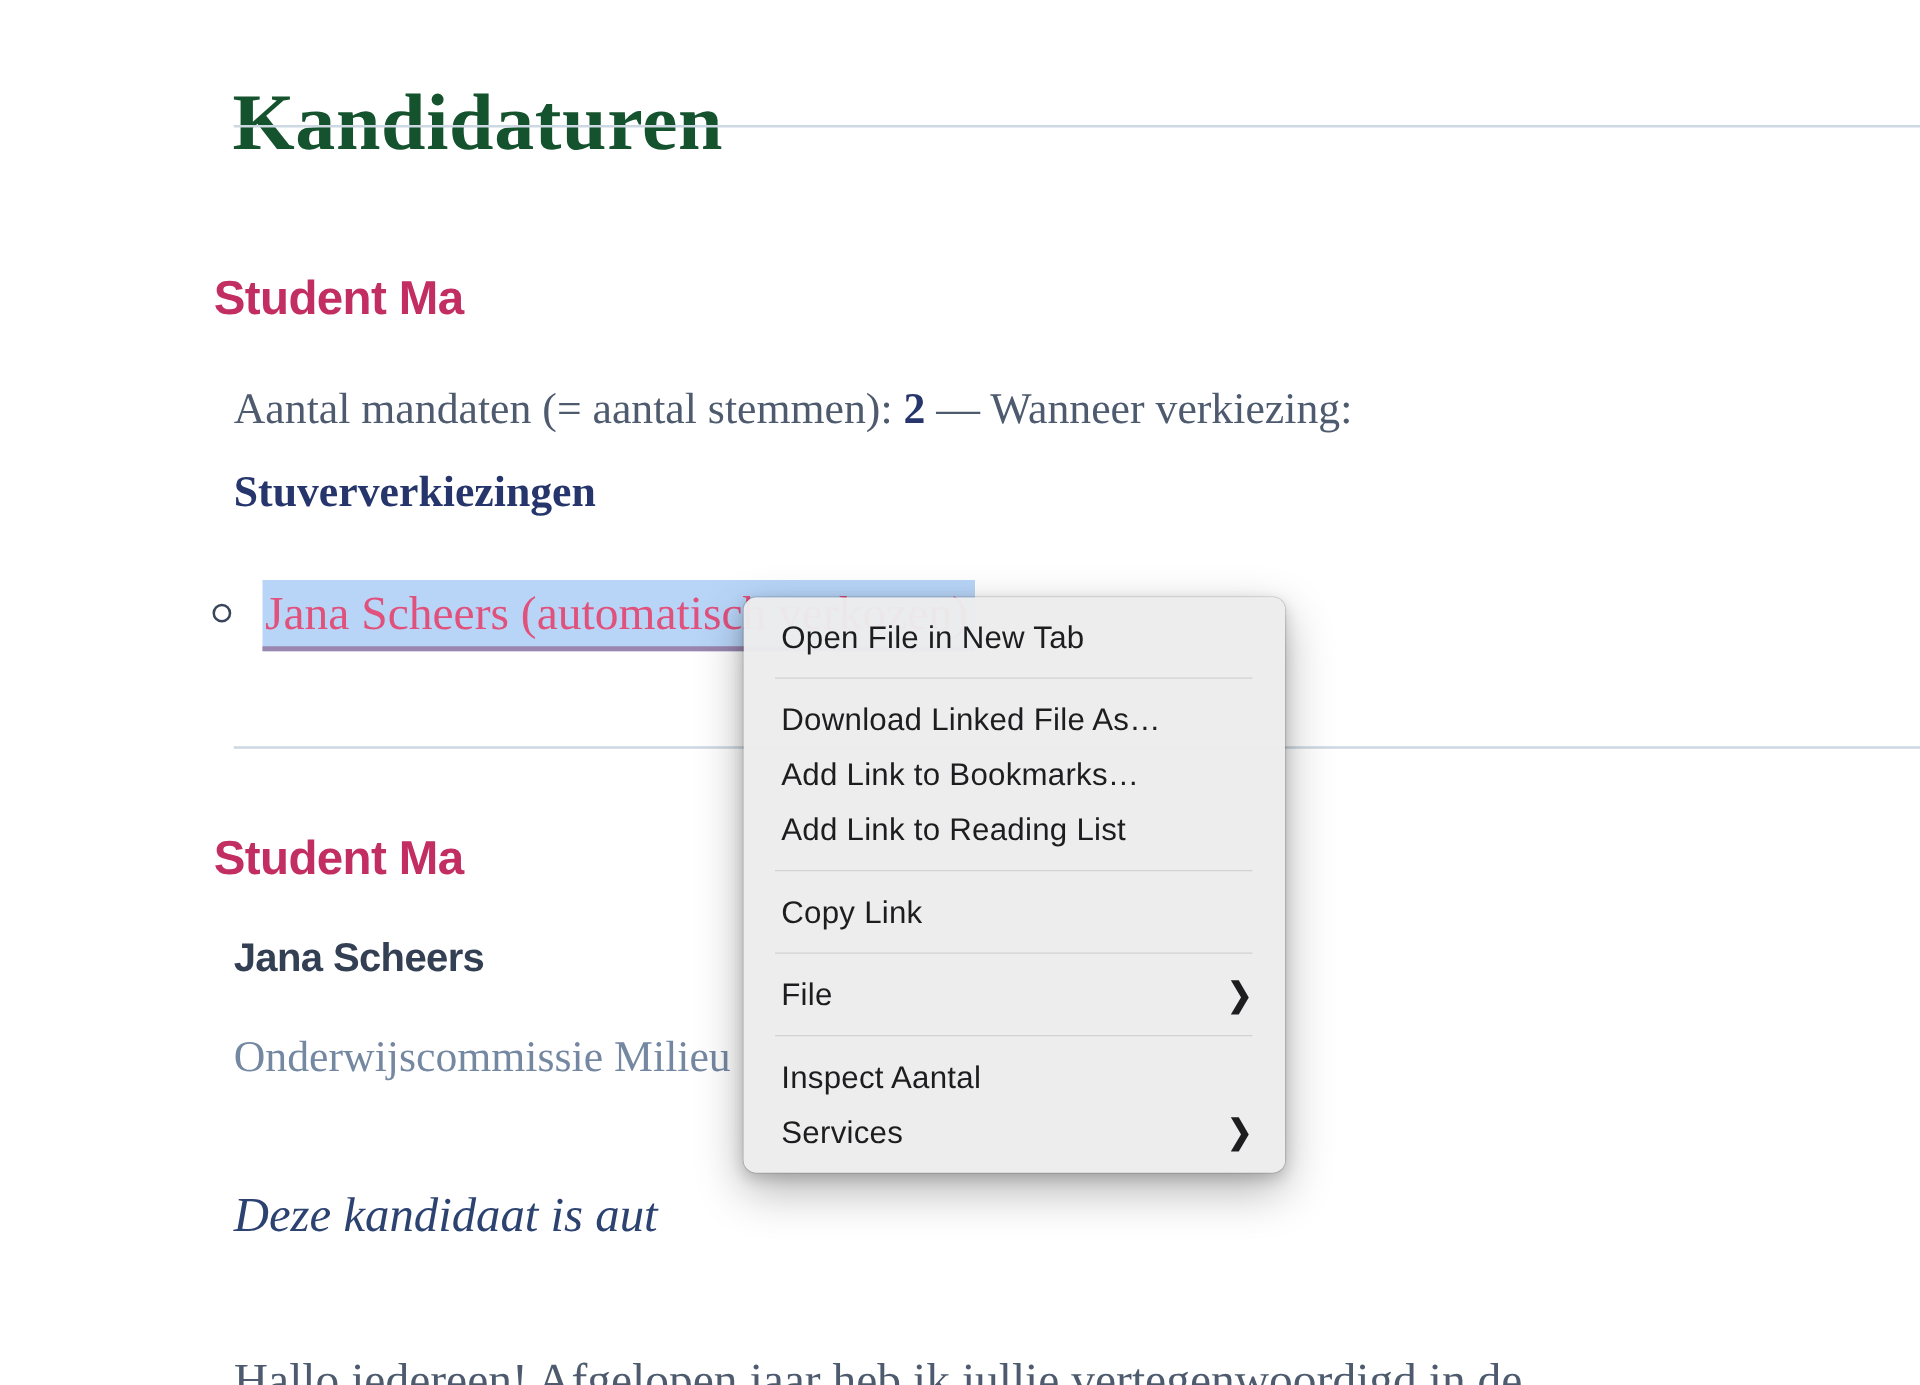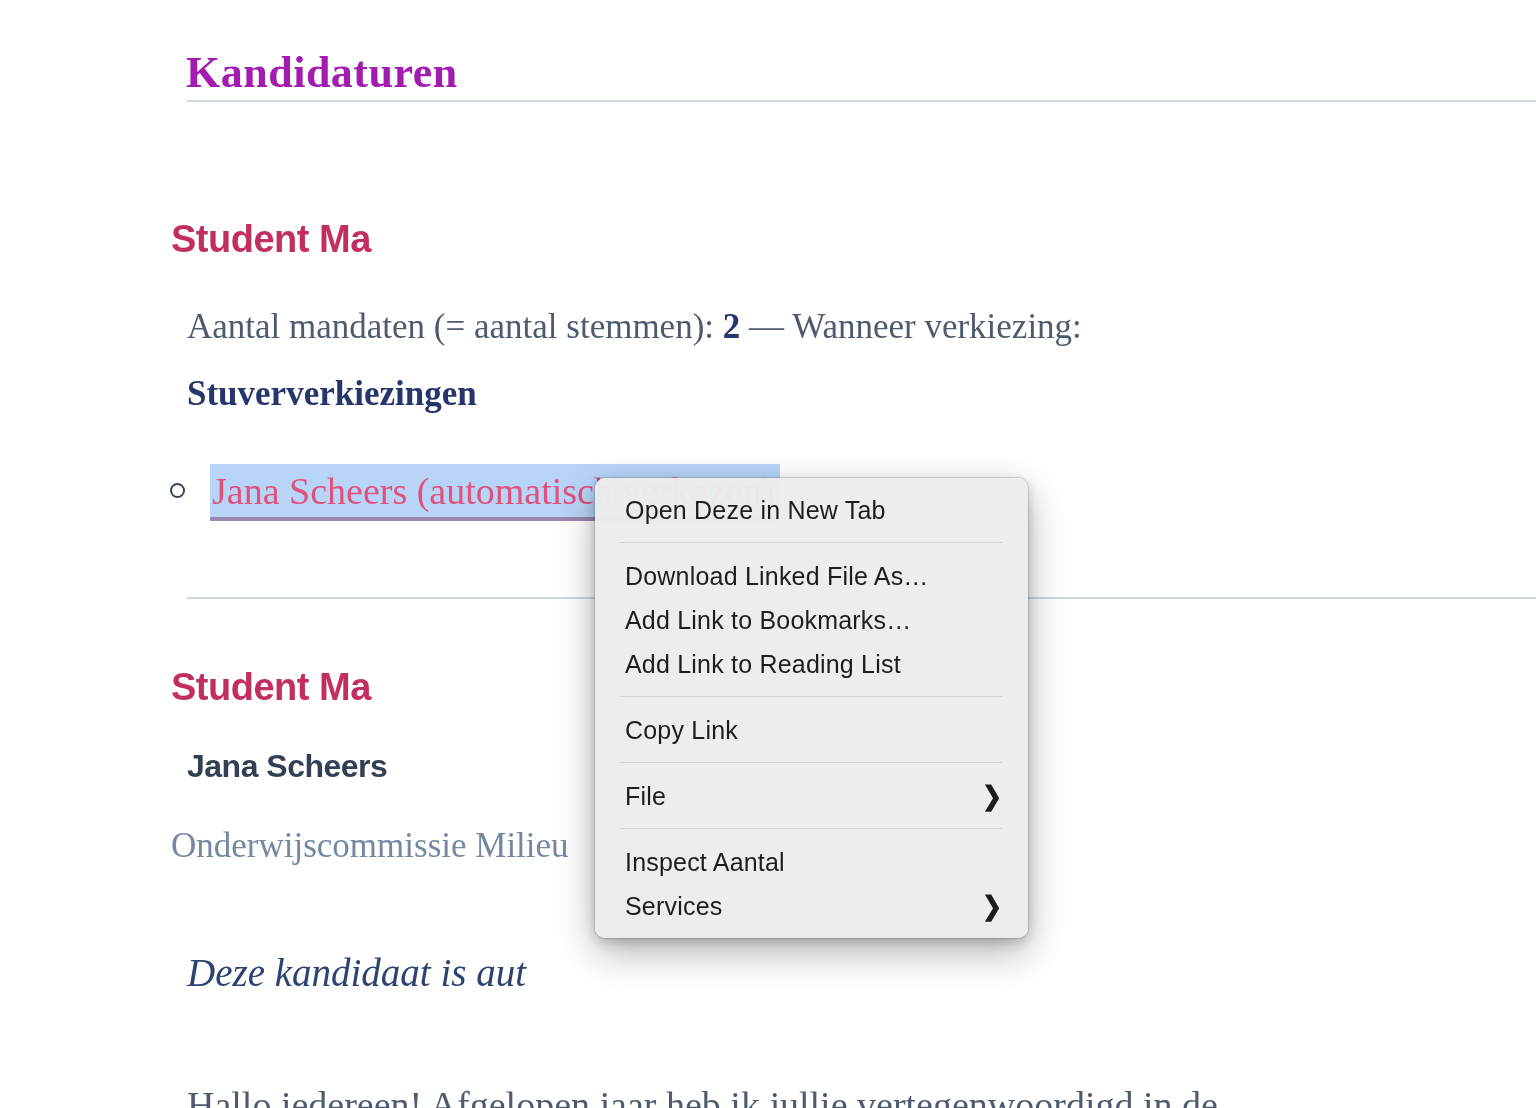--- a/index.html
+++ b/index.html
@@ -2,40 +2,40 @@
 <html><head>
 <meta charset="utf-8">
 <style>
   html,body{margin:0;padding:0;background:#ffffff;}
   body{width:1536px;height:1108px;overflow:hidden;position:relative;
        font-family:"Liberation Sans",sans-serif;}
   .abs{position:absolute;}
 
   
   .page-title{left:186px;top:18px;font-family:"Liberation Serif","DejaVu Serif",serif;
-    font-weight:700;font-size:44px;color:#a21caf;letter-spacing:.5px;}
+    font-weight:700;font-size:64px;color:#14532d;letter-spacing:.5px;}
   .rule{height:2px;background:#ccd8e2;left:187px;right:0;}
   .rule-1{top:100px;}
   .rule-2{top:597px;}
   .sec-heading{font-family:"Liberation Sans",sans-serif;font-weight:700;
     font-size:38px;color:#c22e62;letter-spacing:-.5px;left:171px;}
   .sec1-heading{top:186px;}
   .sec2-heading{top:634px;}
   .mandates{left:187px;top:258px;width:1330px;
     font-family:"Liberation Serif","DejaVu Serif",serif;font-size:35px;
     line-height:67px;color:#4e5b6f;}
   .bold-navy{font-weight:700;color:#26356b;}
   .bullet{left:170px;top:483px;width:15px;height:15px;border:2.5px solid #39465a;
     border-radius:50%;box-sizing:border-box;background:transparent;}
   .cand-link{left:210px;top:464px;font-family:"Liberation Serif","DejaVu Serif",serif;
     font-size:38px;color:#e0517b;background:#b8d5f8;text-decoration:none;
     padding:5px 6px 4px 2px;border-bottom:4px solid #9a86ae;white-space:nowrap;}
   .person-name{left:187px;top:716px;font-family:"Liberation Sans",sans-serif;
     font-weight:700;font-size:32px;color:#333f53;letter-spacing:-.5px;}
-  .person-subtitle{left:171px;top:826px;font-family:"Liberation Serif","DejaVu Serif",serif;
+  .person-subtitle{left:187px;top:826px;font-family:"Liberation Serif","DejaVu Serif",serif;
     font-size:35px;color:#7588a2;white-space:nowrap;}
   .italic-note{left:187px;top:950px;font-family:"Liberation Serif","DejaVu Serif",serif;
     font-style:italic;font-weight:500;font-size:39px;color:#2c4270;white-space:nowrap;}
   .bottom-par{left:187px;top:1083px;width:1330px;
     font-family:"Liberation Serif","DejaVu Serif",serif;font-size:38px;
     color:#4e5b6f;white-space:nowrap;}
 
   
   .ctx-menu{left:595px;top:478px;width:433px;z-index:10;
     background:rgba(236,236,236,.97);border-radius:10px;padding:10px 0;
@@ -69,21 +69,21 @@
 
 <div class="abs person-subtitle">Onderwijscommissie Milieu</div>
 
 <div class="abs italic-note">Deze kandidaat is aut</div>
 
 <div class="abs bottom-par">Hallo iedereen! Afgelopen jaar heb ik jullie vertegenwoordigd in de</div>
 
 <div class="abs ctx-menu">
 
   <div class="ctx-item">
-    <span class="ctx-label">Open Deze in New Tab</span>
+    <span class="ctx-label">Open File in New Tab</span>
   </div>
 
   <div class="ctx-sep"></div>
 
   <div class="ctx-item">
     <span class="ctx-label">Download Linked File As…</span>
   </div>
   <div class="ctx-item">
     <span class="ctx-label">Add Link to Bookmarks…</span>
   </div>

